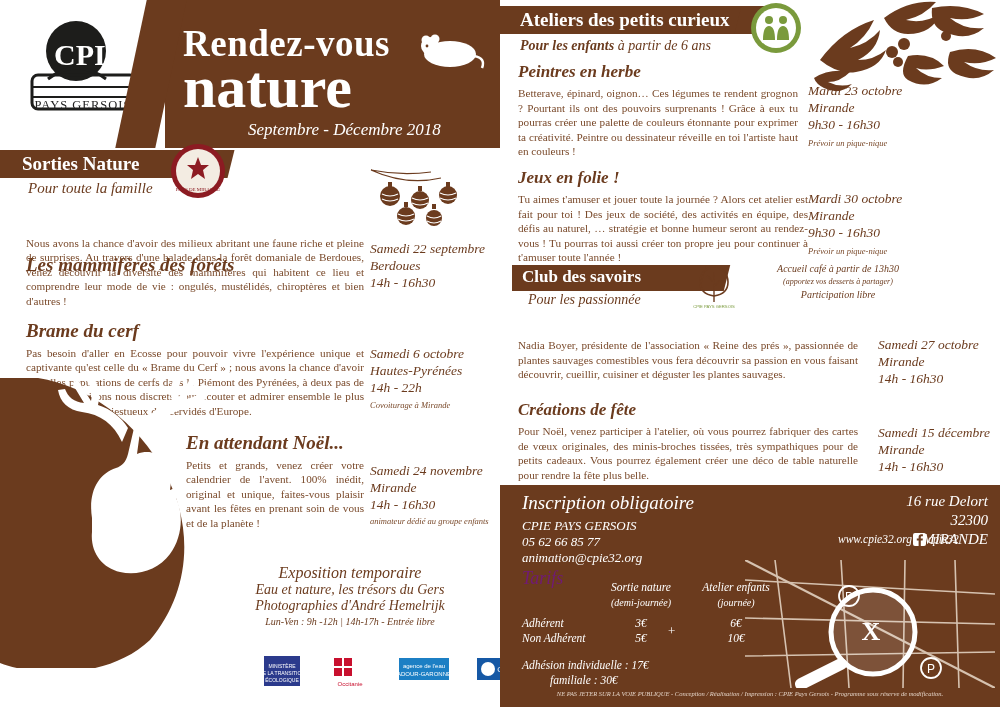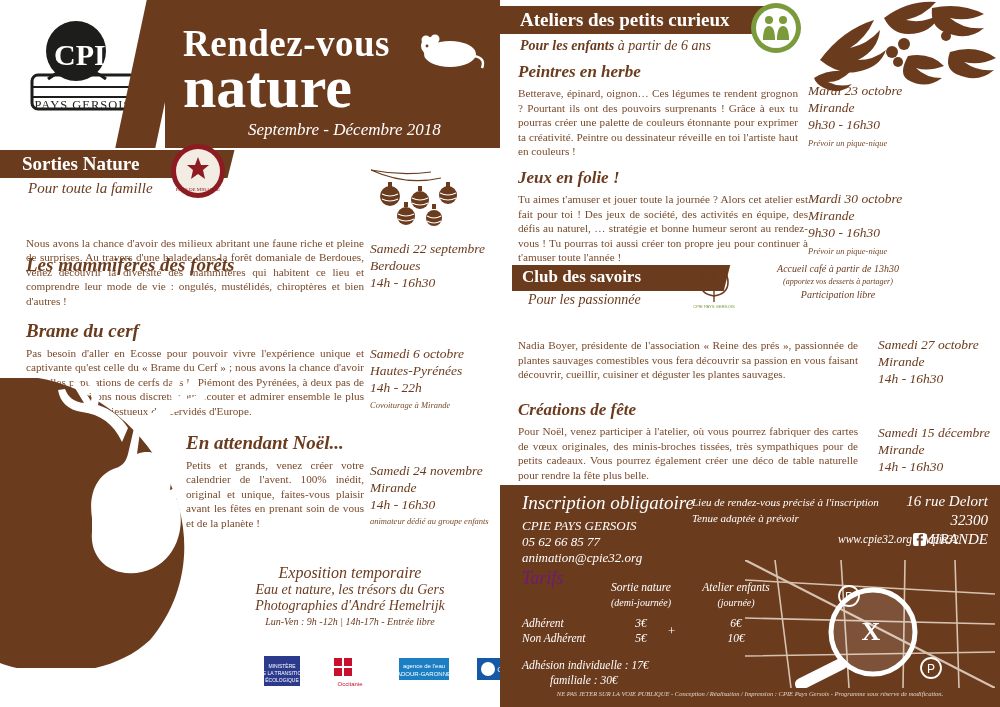--- a/index.html
+++ b/index.html
@@ -348,24 +348,20 @@
     <span>14h - 16h30</span>
   </div>
 
   <div class="bottom"></div>
   <div class="bt-title">Inscription obligatoire</div>
   <div class="bt-org">
     <span>CPIE PAYS GERSOIS</span><br>
     <span>05 62 66 85 77</span><br>
     <span>animation@cpie32.org</span>
   </div>
-  <div class="bt-mid">
-    <span>Lieu de rendez-vous précisé à l'inscription</span><br>
-    <span>Tenue adaptée à prévoir</span>
-  </div>
   <div class="bt-addr">
     <span>16 rue Delort</span><br>
     <span>32300 MIRANDE</span>
   </div>
   <div class="bt-web">www.cpie32.org</div>
   <svg class="fbicon" viewBox="0 0 13 13">
     <rect width="13" height="13" rx="2" fill="#ffffff"></rect>
     <path d="M7.8 13 V7.6 h1.8 l.3 -2.1 H7.8 V4.2 c0 -.6 .2 -1 1 -1 h1.1 V1.3 C9.7 1.3 9 1.2 8.3 1.2 c -1.6 0 -2.7 1 -2.7 2.8 v1.5 H3.8 v2.1 h1.8 V13 z" fill="#6b3b1e"></path>
   </svg>
   <div class="bt-fb">cpie32</div>

